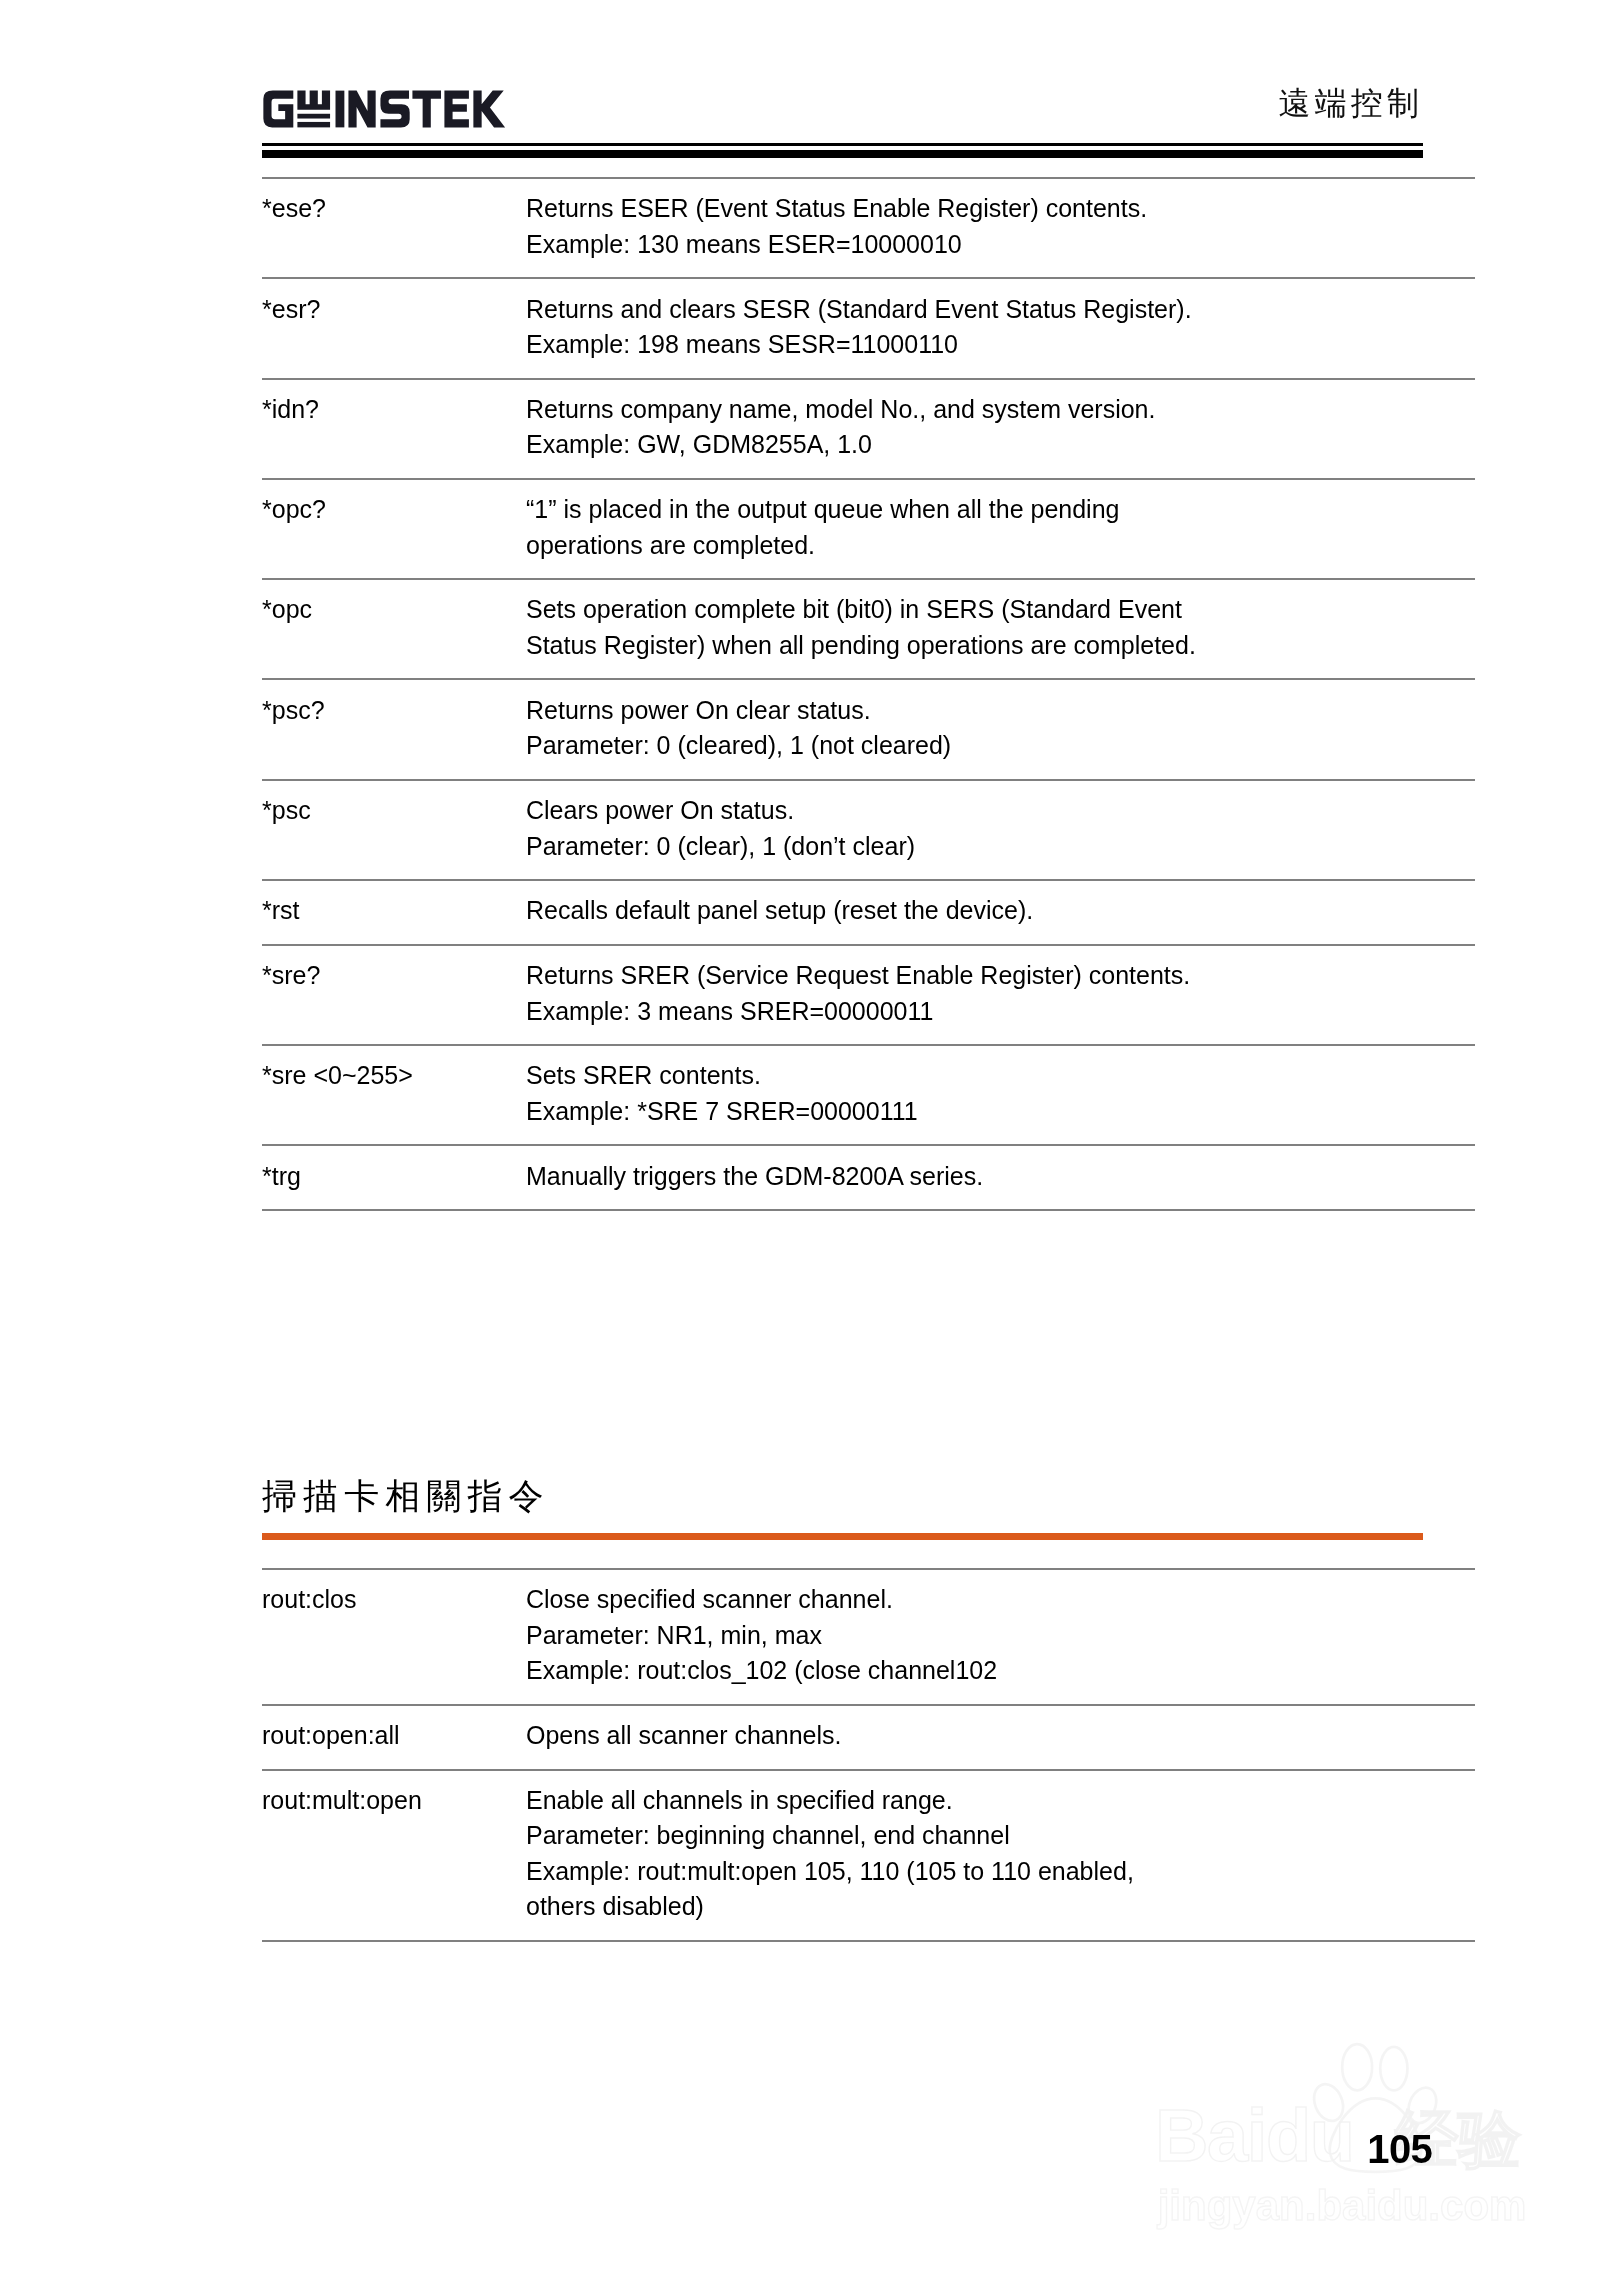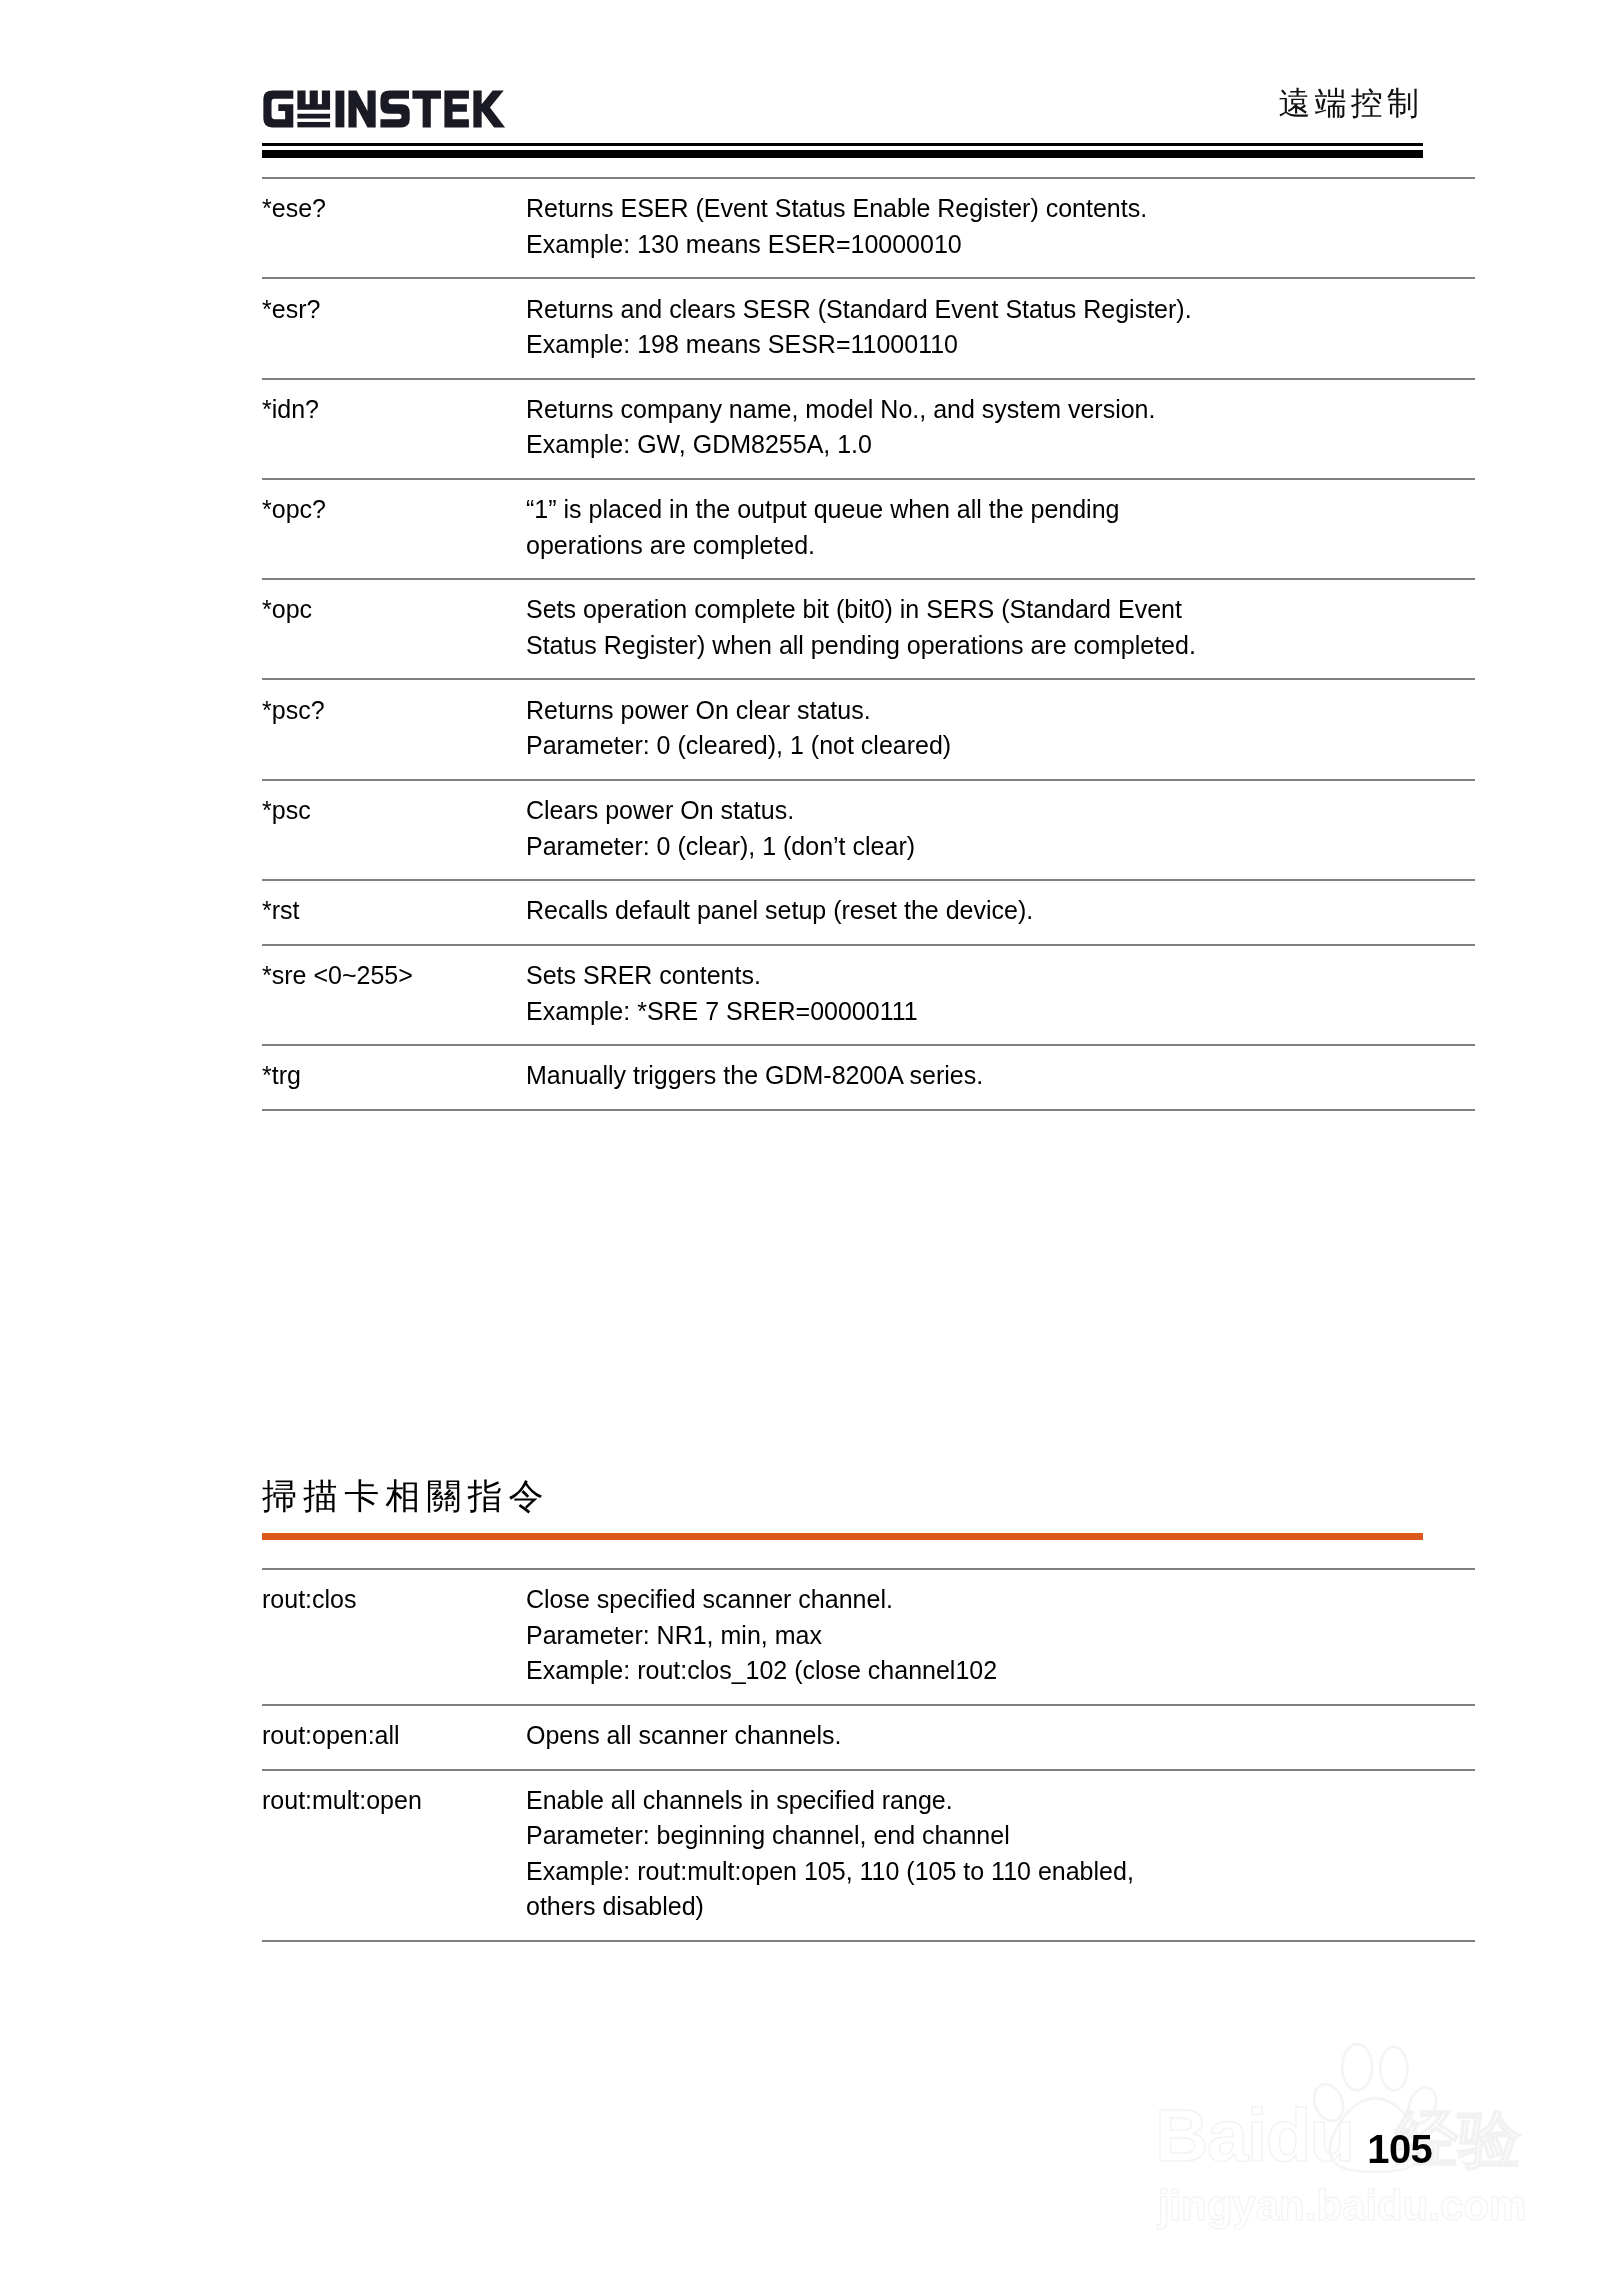--- a/index.html
+++ b/index.html
@@ -282,20 +282,27 @@
           <td class="col-cmd">*psc</td>
           <td class="col-desc">
             <span class="desc-line">Clears power On status.</span>
             <span class="desc-line">Parameter: 0 (clear), 1 (don’t clear)</span>
           </td>
         </tr>
         <tr>
           <td class="col-cmd">*rst</td>
           <td class="col-desc">
             <span class="desc-line">Recalls default panel setup (reset the device).</span>
+          </td>
+        </tr>
+        <tr>
+          <td class="col-cmd">*sre?</td>
+          <td class="col-desc">
+            <span class="desc-line">Returns SRER (Service Request Enable Register) contents.</span>
+            <span class="desc-line">Example: 3 means SRER=00000011</span>
           </td>
         </tr>
         <tr>
           <td class="col-cmd">*sre &lt;0~255&gt;</td>
           <td class="col-desc">
             <span class="desc-line">Sets SRER contents.</span>
             <span class="desc-line">Example: *SRE 7 SRER=00000111</span>
           </td>
         </tr>
         <tr>

